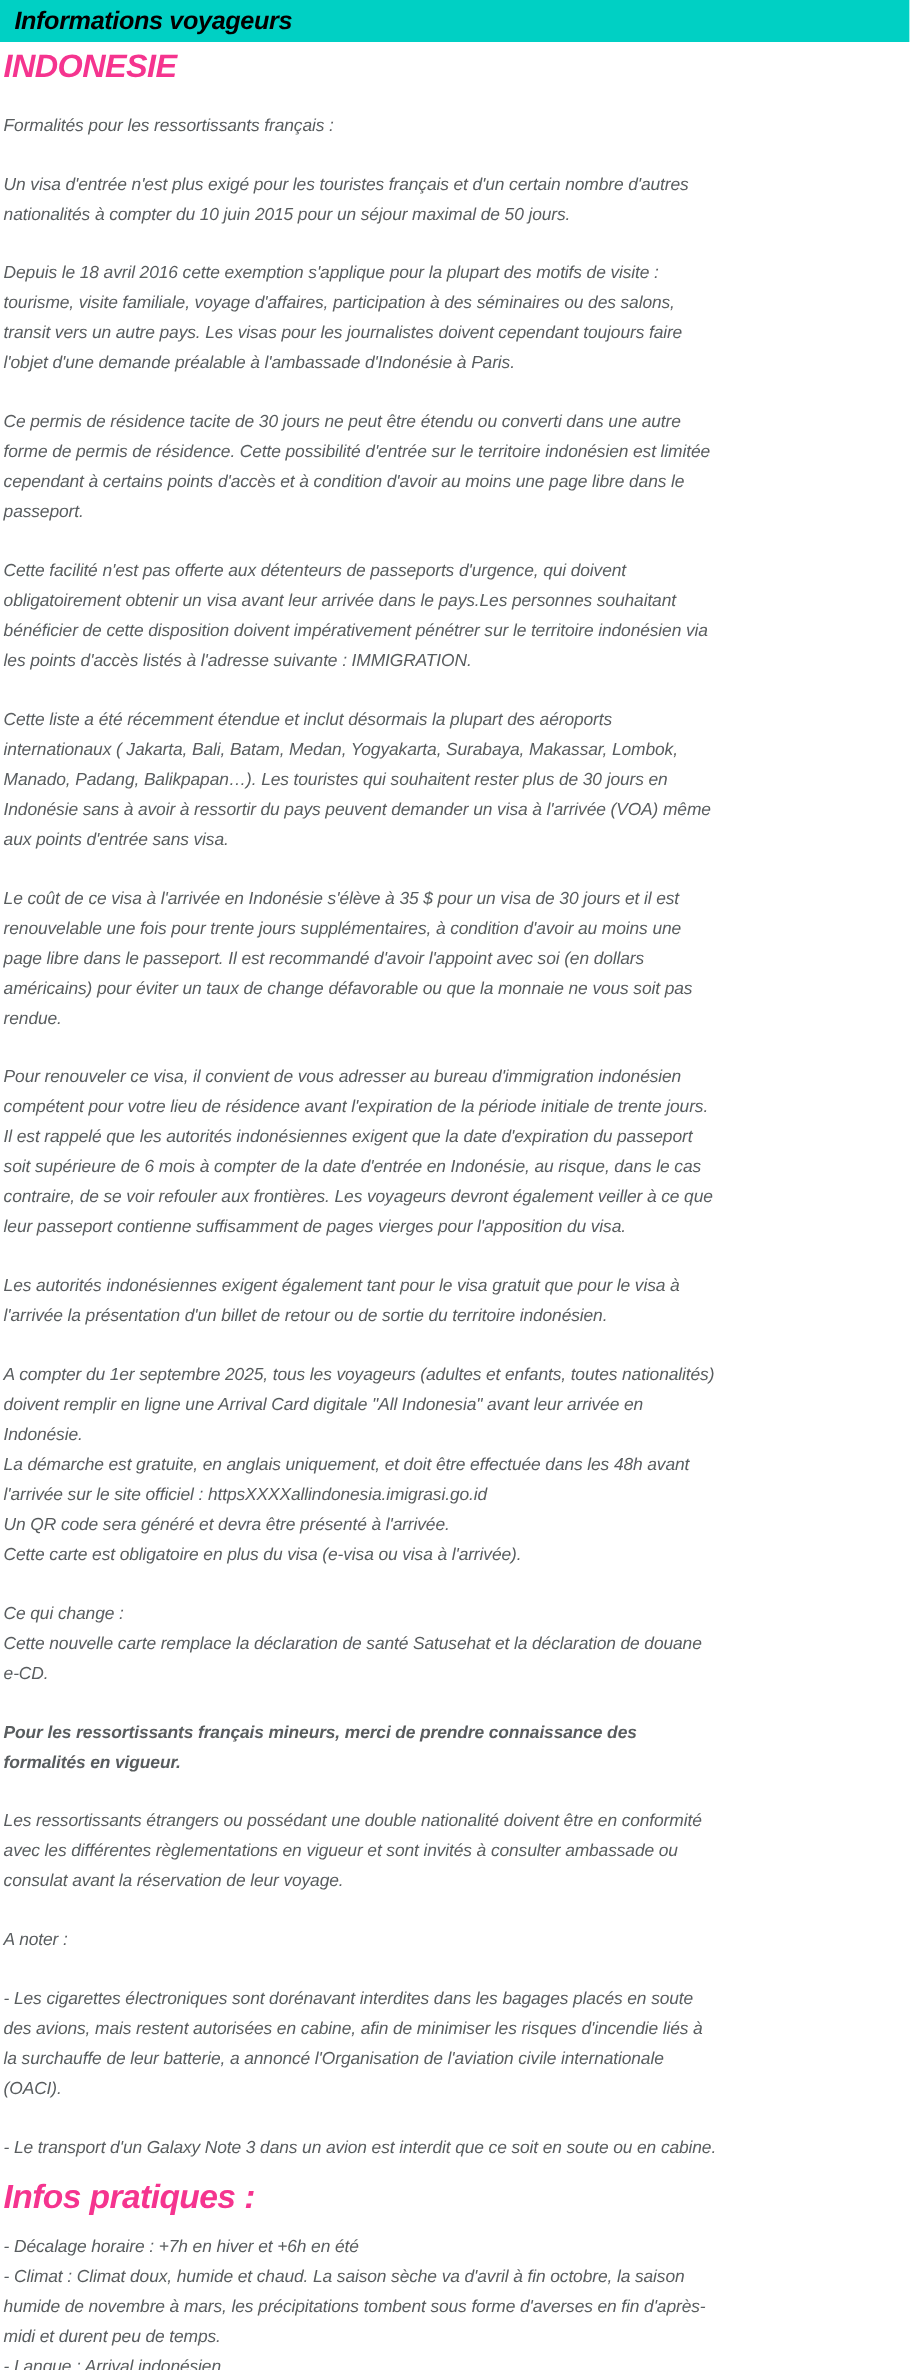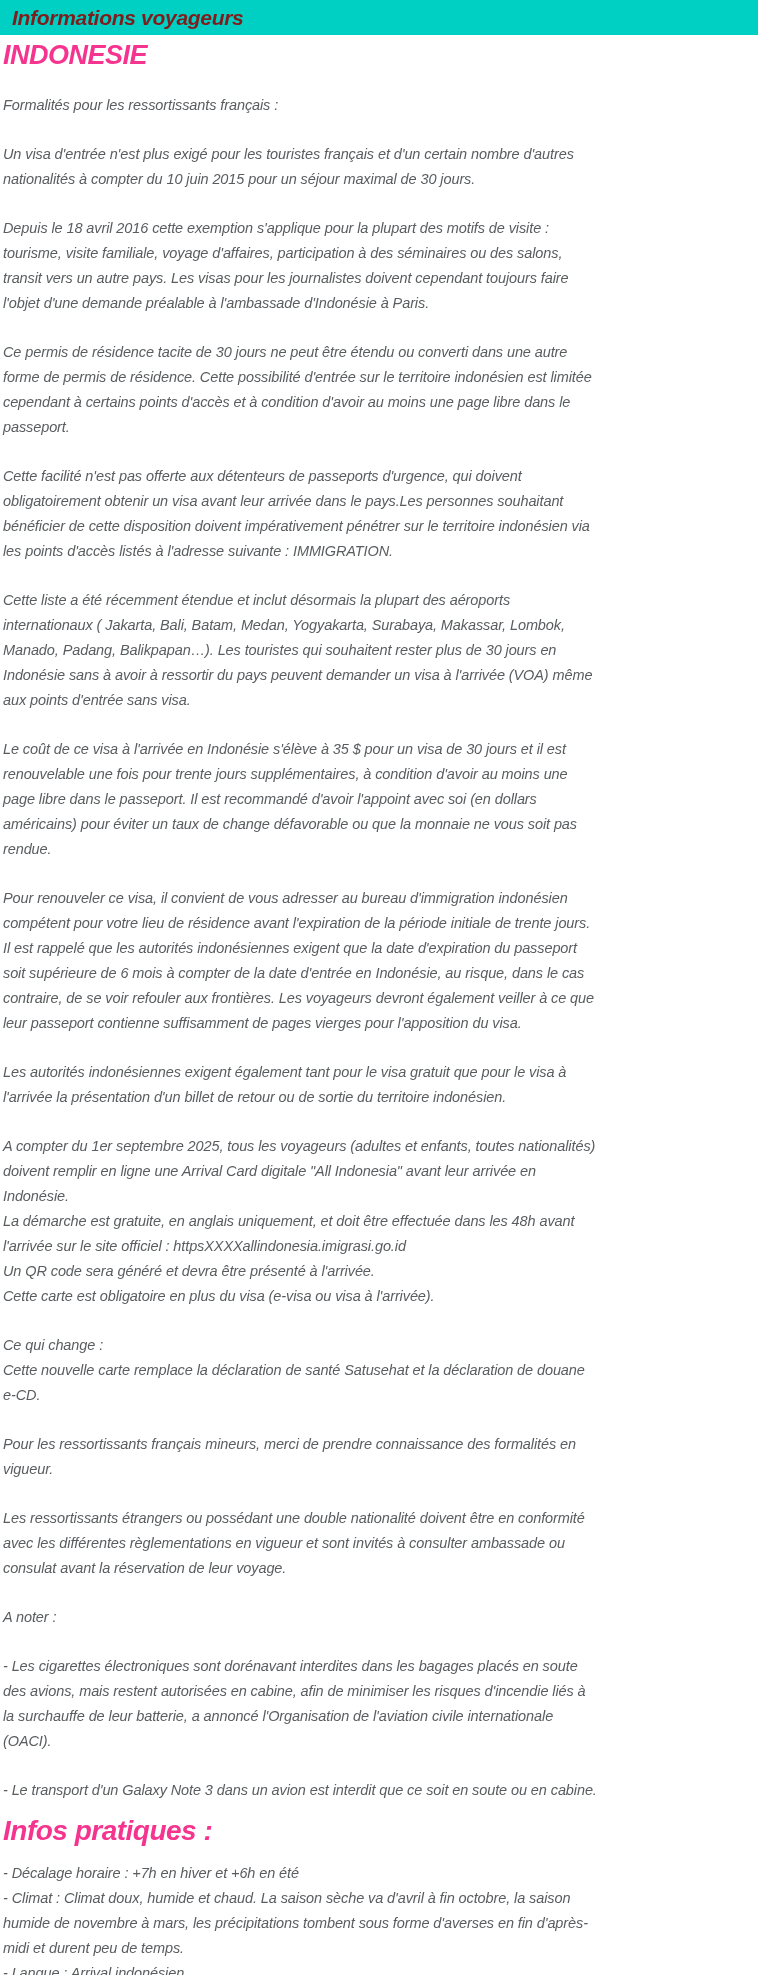--- a/index.html
+++ b/index.html
@@ -16,21 +16,21 @@
   .banner {
     background: #00d0c4;
     height: 35px;
     display: flex;
     align-items: center;
     padding-left: 12px;
     box-sizing: border-box;
     width: 758px;
   }
   .banner-title {
-    color: #7f1d1d;
+    color: #000000;
     font-style: italic;
     font-weight: bold;
     font-size: 21px;
     letter-spacing: -0.3px;
     white-space: nowrap;
   }
   .content {
     padding: 0 6px 0 3px;
     box-sizing: border-box;
     width: 604px;
@@ -47,21 +47,21 @@
   p.para {
     font-style: italic;
     font-size: 14.5px;
     line-height: 25px;
     letter-spacing: -0.1px;
     margin: 16px 0 24px 0;
     white-space: pre-line;
   }
   .mt-15 { margin-top: 15px; }
   .mt-30 { margin-top: 30px; }
-  .mt-40 { margin-top: 40px; }
+  .mt-40 { margin-top: 40px; font-weight: bold; }
   h2.infos {
     color: #f5348f;
     font-style: italic;
     font-weight: bold;
     font-size: 28px;
     letter-spacing: -0.5px;
     margin: -12px 0 14px 0;
     line-height: 32px;
   }
   .practical-line {
@@ -78,21 +78,21 @@
 <header class="banner">
   <span class="banner-title">Informations voyageurs</span>
 </header>
 
 <main class="content">
 
   <h1 class="country">INDONESIE</h1>
 
   <p class="para">Formalités pour les ressortissants français :</p>
 
-  <p class="para">Un visa d'entrée n'est plus exigé pour les touristes français et d'un certain nombre d'autres nationalités à compter du 10 juin 2015 pour un séjour maximal de 30 jours.</p>
+  <p class="para">Un visa d'entrée n'est plus exigé pour les touristes français et d'un certain nombre d'autres nationalités à compter du 10 juin 2015 pour un séjour maximal de 50 jours.</p>
   <p class="para">Depuis le 18 avril 2016 cette exemption s'applique pour la plupart des motifs de visite : tourisme, visite familiale, voyage d'affaires, participation à des séminaires ou des salons, transit vers un autre pays. Les visas pour les journalistes doivent cependant toujours faire l'objet d'une demande préalable à l'ambassade d'Indonésie à Paris.</p>
   <p class="para">Ce permis de résidence tacite de 30 jours ne peut être étendu ou converti dans une autre forme de permis de résidence. Cette possibilité d'entrée sur le territoire indonésien est limitée cependant à certains points d'accès et à condition d'avoir au moins une page libre dans le passeport.</p>
   <p class="para">Cette facilité n'est pas offerte aux détenteurs de passeports d'urgence, qui doivent obligatoirement obtenir un visa avant leur arrivée dans le pays.Les personnes souhaitant bénéficier de cette disposition doivent impérativement pénétrer sur le territoire indonésien via les points d'accès listés à l'adresse suivante : IMMIGRATION.</p>
   <p class="para">Cette liste a été récemment étendue et inclut désormais la plupart des aéroports internationaux ( Jakarta, Bali, Batam, Medan, Yogyakarta, Surabaya, Makassar, Lombok, Manado, Padang, Balikpapan…). Les touristes qui souhaitent rester plus de 30 jours en Indonésie sans à avoir à ressortir du pays peuvent demander un visa à l'arrivée (VOA) même aux points d'entrée sans visa.</p>
   <p class="para">Le coût de ce visa à l'arrivée en Indonésie s'élève à 35 $ pour un visa de 30 jours et il est renouvelable une fois pour trente jours supplémentaires, à condition d'avoir au moins une page libre dans le passeport. Il est recommandé d'avoir l'appoint avec soi (en dollars américains) pour éviter un taux de change défavorable ou que la monnaie ne vous soit pas rendue.</p>
   <p class="para">Pour renouveler ce visa, il convient de vous adresser au bureau d'immigration indonésien compétent pour votre lieu de résidence avant l'expiration de la période initiale de trente jours.
 Il est rappelé que les autorités indonésiennes exigent que la date d'expiration du passeport soit supérieure de 6 mois à compter de la date d'entrée en Indonésie, au risque, dans le cas contraire, de se voir refouler aux frontières. Les voyageurs devront également veiller à ce que leur passeport contienne suffisamment de pages vierges pour l'apposition du visa.</p>
   <p class="para">Les autorités indonésiennes exigent également tant pour le visa gratuit que pour le visa à l'arrivée la présentation d'un billet de retour ou de sortie du territoire indonésien.</p>
   <p class="para mt-30">A compter du 1er septembre 2025, tous les voyageurs (adultes et enfants, toutes nationalités) doivent remplir en ligne une Arrival Card digitale "All Indonesia" avant leur arrivée en Indonésie.
 La démarche est gratuite, en anglais uniquement, et doit être effectuée dans les 48h avant l'arrivée sur le site officiel : httpsXXXXallindonesia.imigrasi.go.id

